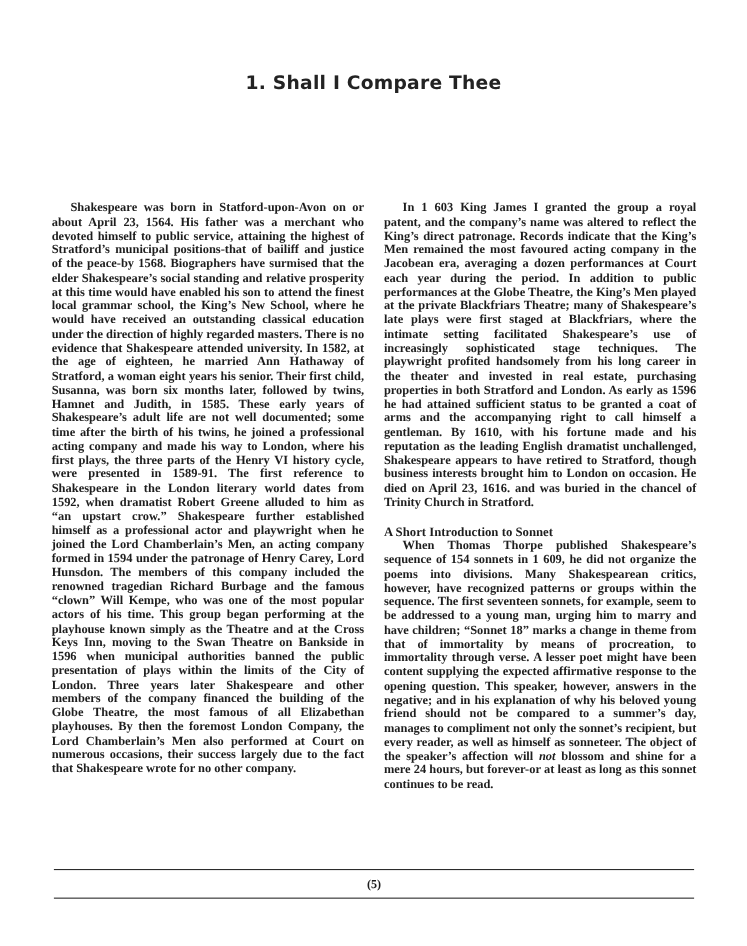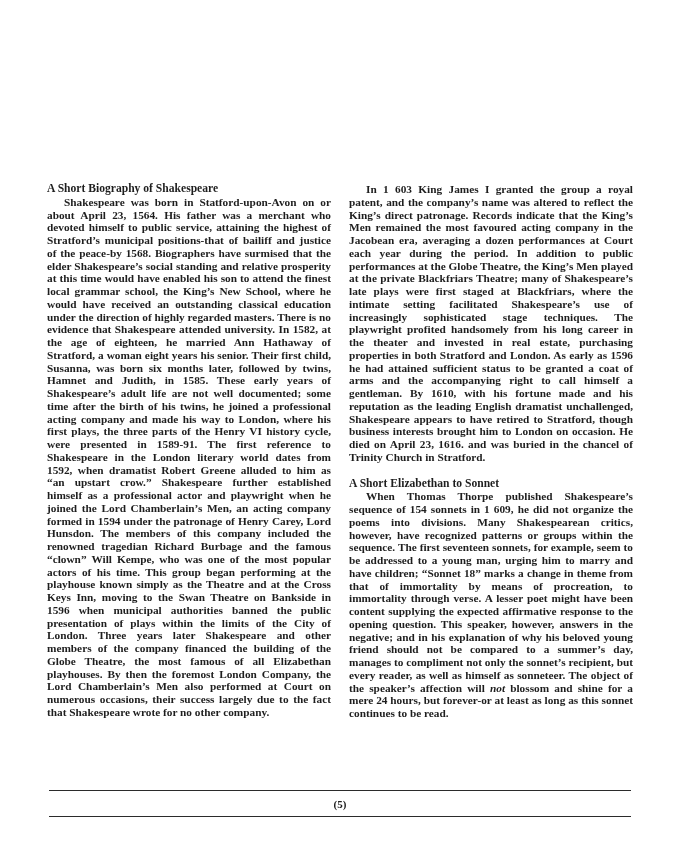--- a/index.html
+++ b/index.html
@@ -77,31 +77,31 @@
   }
   .italic {
     font-style: italic;
   }
 </style>
 </head>
 <body>
 
 <div class="page">
 
+  <h1 class="title">1. Shall I Compare Thee</h1>
 
   <div class="columns">
 
     <div class="col">
-      <h2>A Short Biography of Shakespeare</h2>
       <p>Shakespeare was born in Statford-upon-Avon on or about April 23, 1564. His father was a merchant who devoted himself to public service, attaining the highest of Stratford’s municipal positions-that of bailiff and justice of the peace-by 1568. Biographers have surmised that the elder Shakespeare’s social standing and relative prosperity at this time would have enabled his son to attend the finest local grammar school, the King’s New School, where he would have received an outstanding classical education under the direction of highly regarded masters. There is no evidence that Shakespeare attended university. In 1582, at the age of eighteen, he married Ann Hathaway of Stratford, a woman eight years his senior. Their first child, Susanna, was born six months later, followed by twins, Hamnet and Judith, in 1585. These early years of Shakespeare’s adult life are not well documented; some time after the birth of his twins, he joined a professional acting company and made his way to London, where his first plays, the three parts of the Henry VI history cycle, were presented in 1589-91. The first reference to Shakespeare in the London literary world dates from 1592, when dramatist Robert Greene alluded to him as “an upstart crow.” Shakespeare further established himself as a professional actor and playwright when he joined the Lord Chamberlain’s Men, an acting company formed in 1594 under the patronage of Henry Carey, Lord Hunsdon. The members of this company included the renowned tragedian Richard Burbage and the famous “clown” Will Kempe, who was one of the most popular actors of his time. This group began performing at the playhouse known simply as the Theatre and at the Cross Keys Inn, moving to the Swan Theatre on Bankside in 1596 when municipal authorities banned the public presentation of plays within the limits of the City of London. Three years later Shakespeare and other members of the company financed the building of the Globe Theatre, the most famous of all Elizabethan playhouses. By then the foremost London Company, the Lord Chamberlain’s Men also performed at Court on numerous occasions, their success largely due to the fact that Shakespeare wrote for no other company.</p>
     </div>
 
     <div class="col">
       <p>In 1 603 King James I granted the group a royal patent, and the company’s name was altered to reflect the King’s direct patronage. Records indicate that the King’s Men remained the most favoured acting company in the Jacobean era, averaging a dozen performances at Court each year during the period. In addition to public performances at the Globe Theatre, the King’s Men played at the private Blackfriars Theatre; many of Shakespeare’s late plays were first staged at Blackfriars, where the intimate setting facilitated Shakespeare’s use of increasingly sophisticated stage techniques. The playwright profited handsomely from his long career in the theater and invested in real estate, purchasing properties in both Stratford and London. As early as 1596 he had attained sufficient status to be granted a coat of arms and the accompanying right to call himself a gentleman. By 1610, with his fortune made and his reputation as the leading English dramatist unchallenged, Shakespeare appears to have retired to Stratford, though business interests brought him to London on occasion. He died on April 23, 1616. and was buried in the chancel of Trinity Church in Stratford.</p>
-      <h2 class="spaced">A Short Elizabethan to Sonnet</h2>
+      <h2 class="spaced">A Short Introduction to Sonnet</h2>
       <p><span>When Thomas Thorpe published Shakespeare’s sequence of 154 sonnets in 1 609, he did not organize the poems into divisions. Many Shakespearean critics, however, have recognized patterns or groups within the sequence. The first seventeen sonnets, for example, seem to be addressed to a young man, urging him to marry and have children; “Sonnet 18” marks a change in theme from that of immortality by means of procreation, to immortality through verse. A lesser poet might have been content supplying the expected affirmative response to the opening question. This speaker, however, answers in the negative; and in his explanation of why his beloved young friend should not be compared to a summer’s day, manages to compliment not only the sonnet’s recipient, but every reader, as well as himself as sonneteer. The object of the speaker’s affection will </span><span class="italic">not</span><span> blossom and shine for a mere 24 hours, but forever-or at least as long as this sonnet continues to be read.</span></p>
     </div>
 
   </div>
 
   <div class="footer">
     <span class="page-number">(5)</span>
   </div>
 
 </div>

